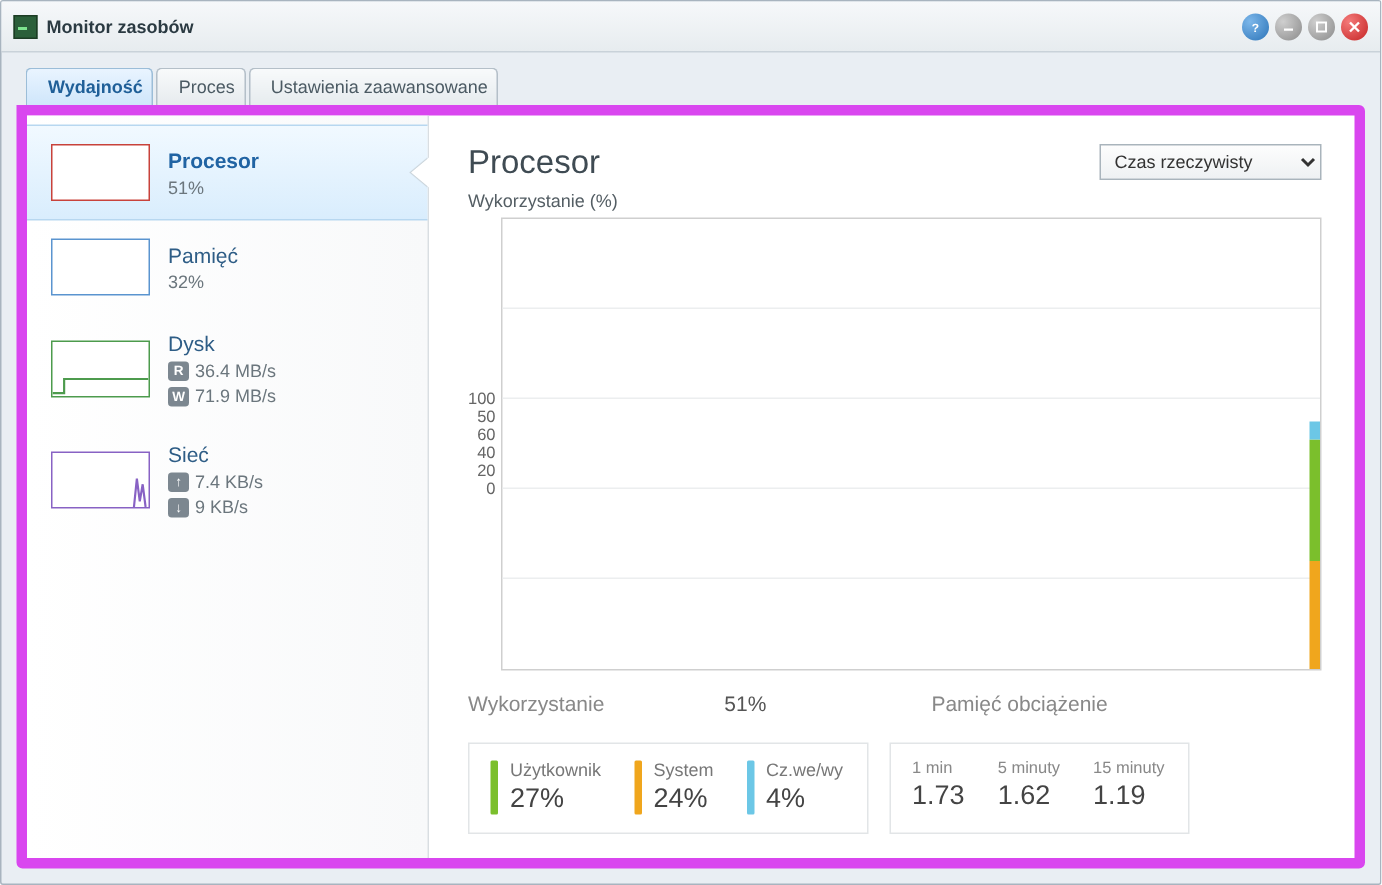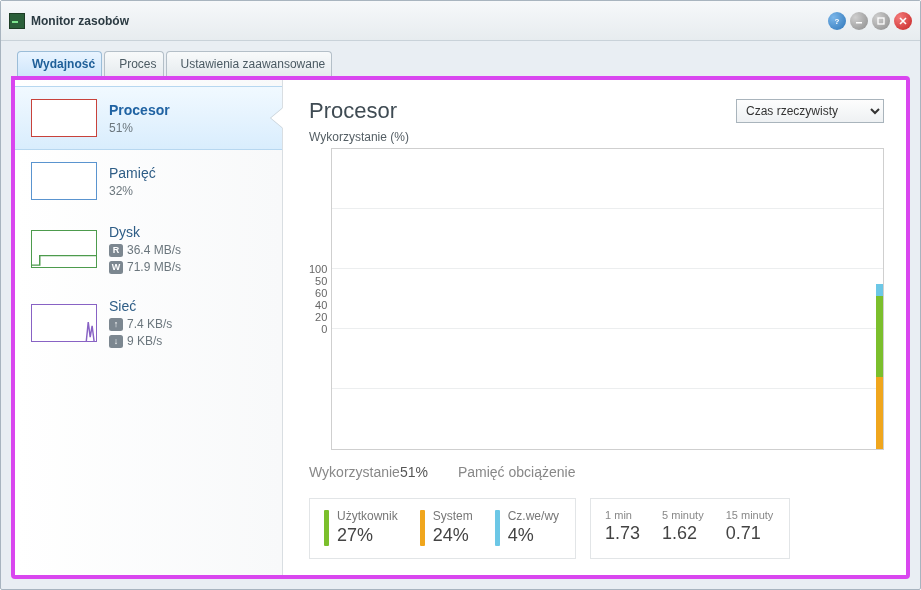--- a/index.html
+++ b/index.html
@@ -65,21 +65,21 @@
   }
   .tab.active {
     background: linear-gradient(#e9f4ff,#cfe6fb);
     color:#1f5f98;
     font-weight:bold;
     border-color:#9bbdd8;
   }
   .panel {
     flex:1;
     background:#fff;
-    border:4px solid #d946ef;
+    border:7px solid #d946ef;
     border-radius:0 4px 4px 4px;
     display:flex;
     overflow:hidden;
   }
   .sidebar {
     width:268px;
     border-right:1px solid #d9dee2;
     padding-top:6px;
     background:linear-gradient(90deg,#ffffff 0%,#f8f9fa 100%);
   }
@@ -147,21 +147,21 @@
   .bars { position:absolute; right:0; bottom:0; width:7px; height:100%; }
   .bar { position:absolute; left:0; right:0; }
 
   .legend-row {
     display:flex; gap:14px; margin-top:18px;
   }
   .legend-group {
     border:1px solid #e2e5e7; padding:10px 16px 12px 14px;
     display:flex; gap:22px;
   }
-  .legend-header { display:flex; align-items:baseline; margin-top:14px; color:#777; font-size:14px;}
+  .legend-header { display:flex; align-items:baseline; gap:80px; margin-top:14px; color:#777; font-size:14px;}
   .legend-block { display:flex; gap:8px; align-items:center; }
   .legend-bar { width:5px; height:36px; border-radius:1px; }
   .legend-texts .lbl { font-size:12px; color:#777; }
   .legend-texts .val { font-size:18px; color:#444; margin-top:2px; }
   .load-col .lbl { font-size:11px; color:#888; }
   .load-col .val { font-size:18px; color:#444; margin-top:2px; }
   .section-title { font-size:14px; color:#888; }
 </style>
 </head>
 <body>
@@ -328,21 +328,21 @@
             <div class="load-col">
               <div class="lbl">1 min</div>
               <div class="val">1.73</div>
             </div>
             <div class="load-col">
               <div class="lbl">5 minuty</div>
               <div class="val">1.62</div>
             </div>
             <div class="load-col">
               <div class="lbl">15 minuty</div>
-              <div class="val">0.71</div>
+              <div class="val">1.19</div>
             </div>
           </div>
         </div>
 
       </div>
     </div>
   </div>
 </div>
 
 </body></html>

